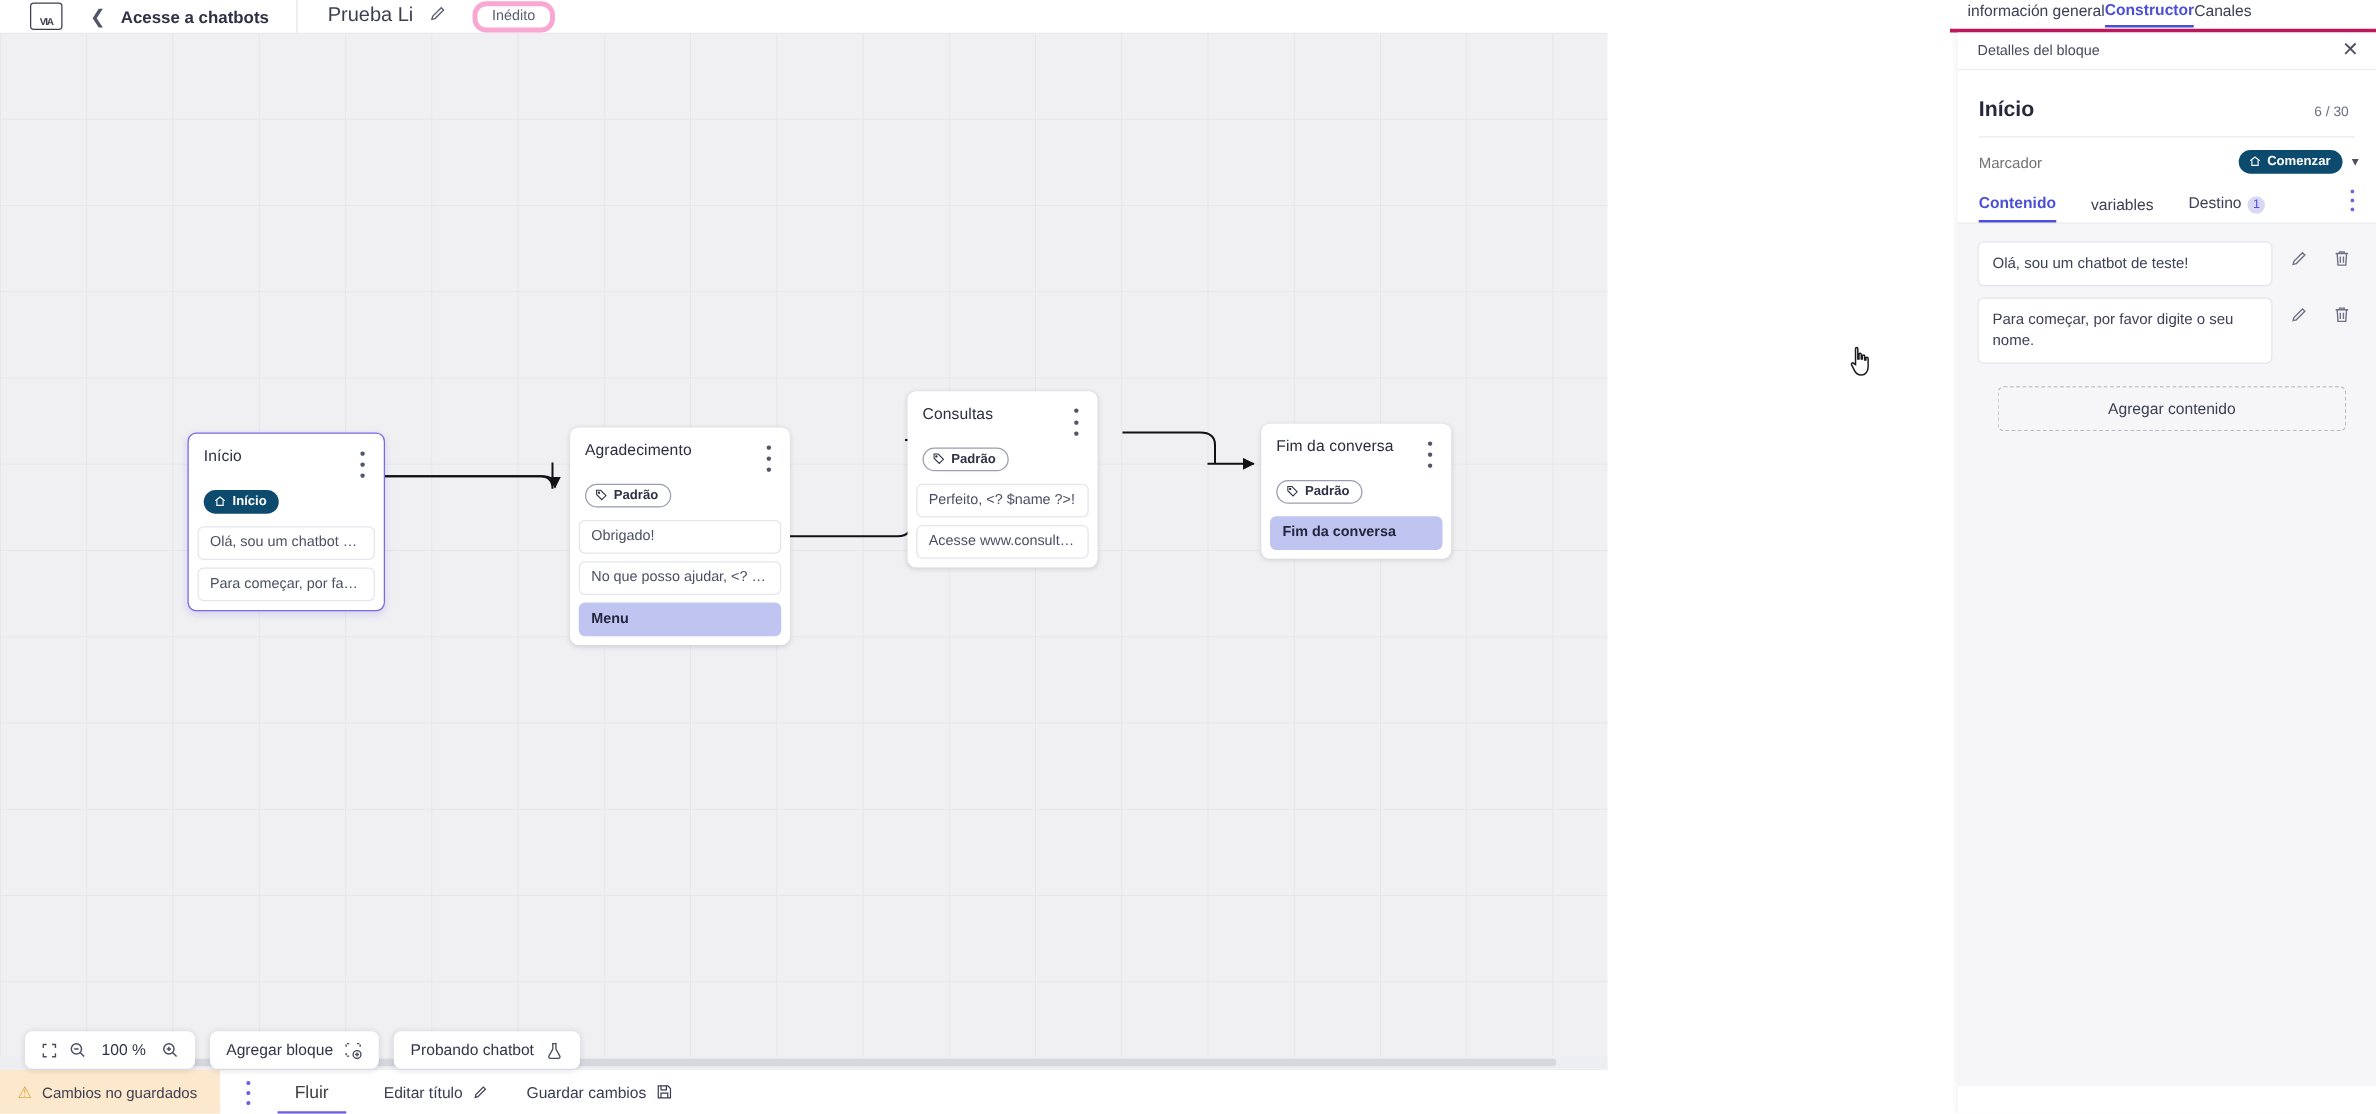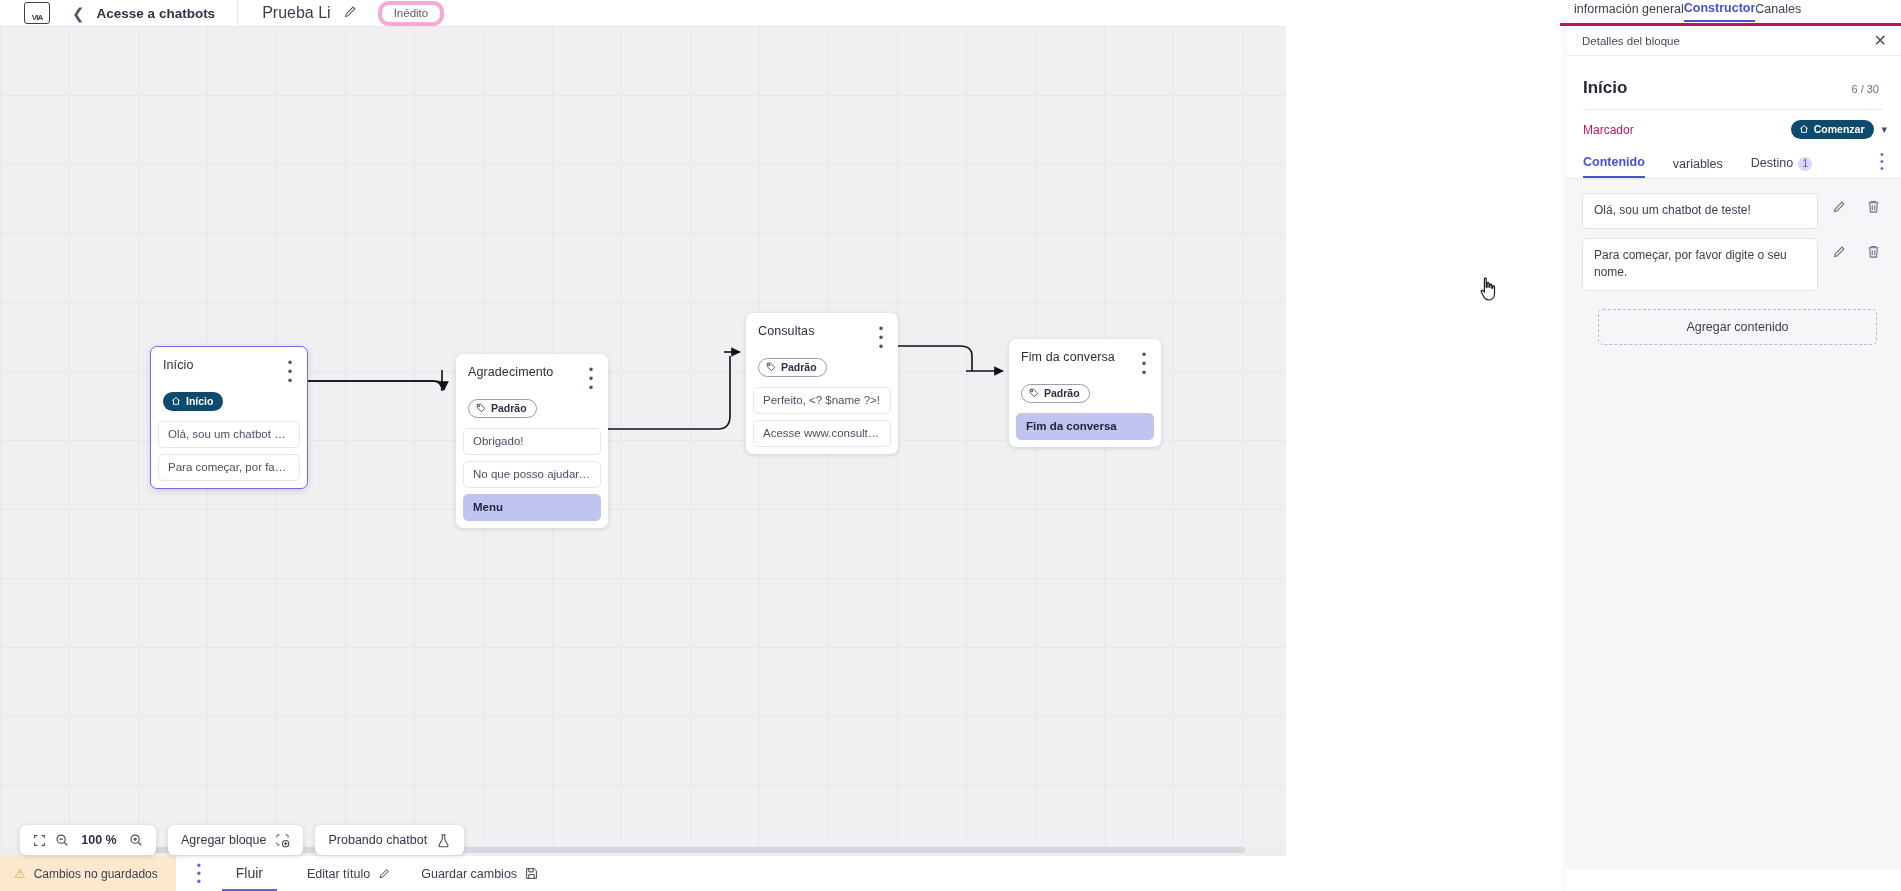--- a/index.html
+++ b/index.html
@@ -75,21 +75,21 @@
   .msg.accent { background: #bfc4f0; border-color:#bfc4f0; color: #23263c; font-weight: 700; }
   .node .msg:first-of-type { box-shadow: 0 1px 2px rgba(40,40,70,.07); }
 
   
   .float-tools { position: absolute; left: 20px; bottom: 36px; display: flex; gap: 12px; z-index: 12; }
   .tool-card {
     background: #fff; border-radius: 6px; box-shadow: 0 1px 5px rgba(40,40,70,.17);
     height: 30px; display: flex; align-items: center; padding: 0 13px; gap: 9px;
     font-size: 12.5px; color: #33364a; cursor: pointer;
   }
-  .zoom-pct { font-size: 12.5px; color: #2e3145; font-weight: 700; min-width: 42px; text-align:center;}
+  .zoom-pct { font-size: 12.5px; color: #2e3145; font-weight: 400; min-width: 42px; text-align:center;}
   .ic { color: #4a4d61; display: inline-flex; align-items: center; }
 
   
   .hscroll { position:absolute; left:0; bottom:0; width:1286px; height:10px; background:#eceef1;}
   .hscroll-thumb { position:absolute; left:55px; top:2px; height:6px; width:1190px; background:#d6d8de; border-radius:3px;}
 
   
   .statusbar {
     position: absolute; left: 0; bottom: 0; width: 1286px; height: 36px;
     background: #fff; display: flex; align-items: center; border-top:1px solid #eceef1;
@@ -117,21 +117,21 @@
                 box-shadow: -1px 0 4px rgba(40,40,70,.07); }
   .panel-head { height: 30px; display:flex; align-items:center; justify-content:space-between;
                 padding: 0 14px 0 16px; border-bottom:1px solid #eceef1; }
   .panel-head-title { font-size: 11.5px; color: #474a5f; }
   .close-x { font-size: 16px; color: #4e5165; cursor:pointer; line-height:1;}
   .blk-title-row { display:flex; align-items:baseline; justify-content:space-between; padding: 22px 22px 0 17px; }
   .blk-title { font-size: 17px; color: #26283c; font-weight: 700; }
   .blk-count { font-size: 11px; color: #6b6e82; }
   .hr { height:1px; background:#e9eaf0; margin: 11px 17px 0; }
   .marker-row { display:flex; align-items:center; justify-content:space-between; padding: 10px 14px 0 17px; }
-  .marker-lbl { font-size: 12px; color: #be185d; }
+  .marker-lbl { font-size: 12px; color: #737373; }
   .marker-right { display:flex; align-items:center; gap:7px; }
   .chev-down { color:#4d5064; font-size:11px; }
   .ctabs { display:flex; align-items:flex-end; gap: 28px; padding: 16px 0 0 17px;
            border-bottom:1px solid #e9eaf0; position:relative; }
   .ctab { font-size: 12.5px; color:#3d4055; padding-bottom: 7px; cursor:pointer; }
   .ctab.active { color:#4b4fd6; font-weight:700; border-bottom:2.5px solid #4b4fd6; }
   .ctab-badge { display:inline-block; background:#d9d8f7; color:#4b4fd6; font-size:10px;
                 border-radius:50%; width:14px; height:14px; line-height:14px; text-align:center; margin-left:5px;}
   .ctabs-kebab { position:absolute; right: 12px; bottom: 6px; color:#6d5fe0; font-size:11px; line-height:7px; width:14px; text-align:center; cursor:pointer;}
   .ctabs-kebab span{display:block;}
@@ -202,21 +202,21 @@
               <path d="M3 11l9-7 9 7"></path>
               <path d="M6 10v10h12V10"></path>
             </svg>
           <span>Início</span>
         </span>
       </div>
       <div class="msg">Olá, sou um chatbot de teste!</div>
       <div class="msg">Para começar, por favor digite o ...</div>
     </div>
 
-    <div class="node" style="left:456px; top:328px; width:152px;">
+    <div class="node" style="left:456px; top:316px; width:176px;">
       <div class="node-head">
         <span class="node-title">Agradecimento</span>
         <span class="kebab">
             <span>•</span>
             <span>•</span>
             <span>•</span>
           </span>
       </div>
       <div class="badge-row">
         <span class="badge-outline">
@@ -225,21 +225,21 @@
               <circle cx="7.5" cy="7.5" r="1.3" fill="#2e3145"></circle>
             </svg>
           <span>Padrão</span>
         </span>
       </div>
       <div class="msg">Obrigado!</div>
       <div class="msg">No que posso ajudar, &lt;? $name ...</div>
       <div class="msg accent">Menu</div>
     </div>
 
-    <div class="node" style="left:746px; top:287px; width:152px;">
+    <div class="node" style="left:726px; top:287px; width:152px;">
       <div class="node-head">
         <span class="node-title">Consultas</span>
         <span class="kebab">
             <span>•</span>
             <span>•</span>
             <span>•</span>
           </span>
       </div>
       <div class="badge-row">
         <span class="badge-outline">

